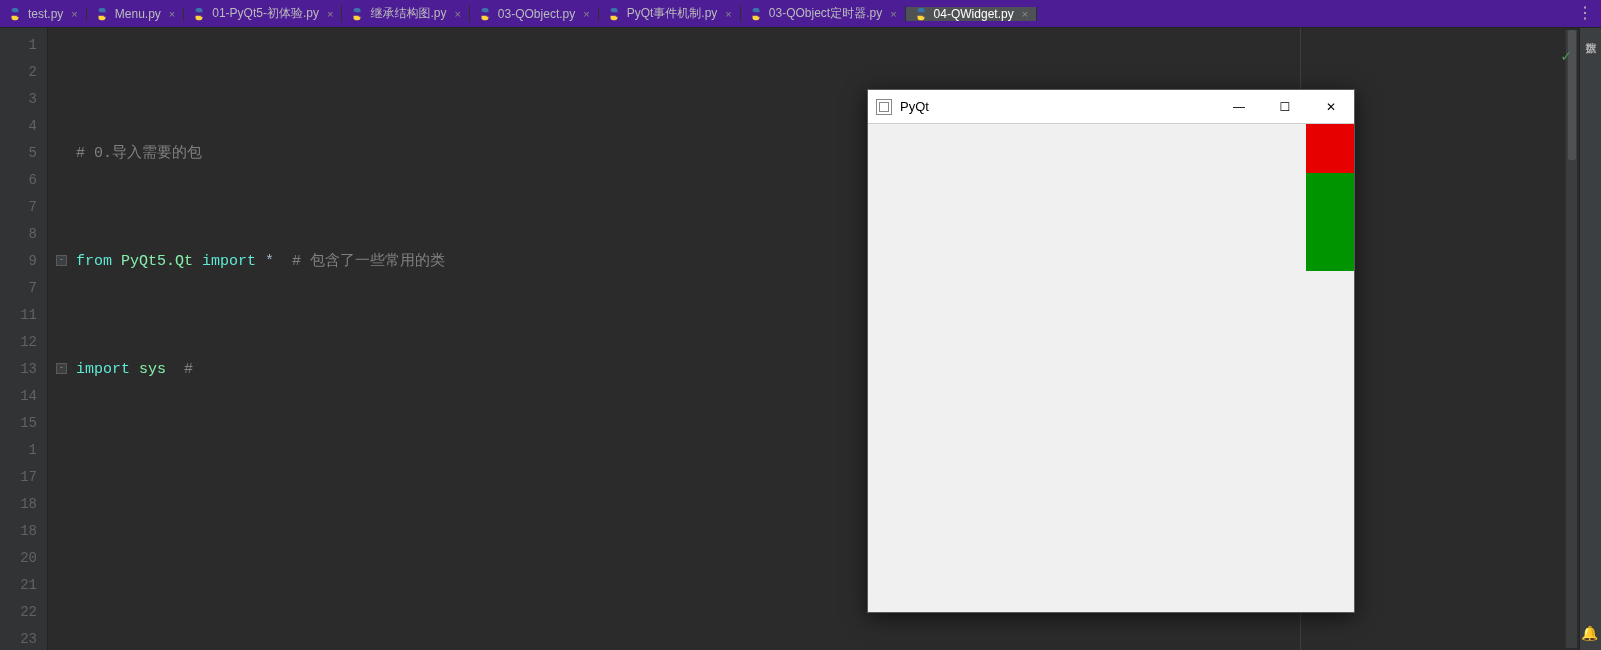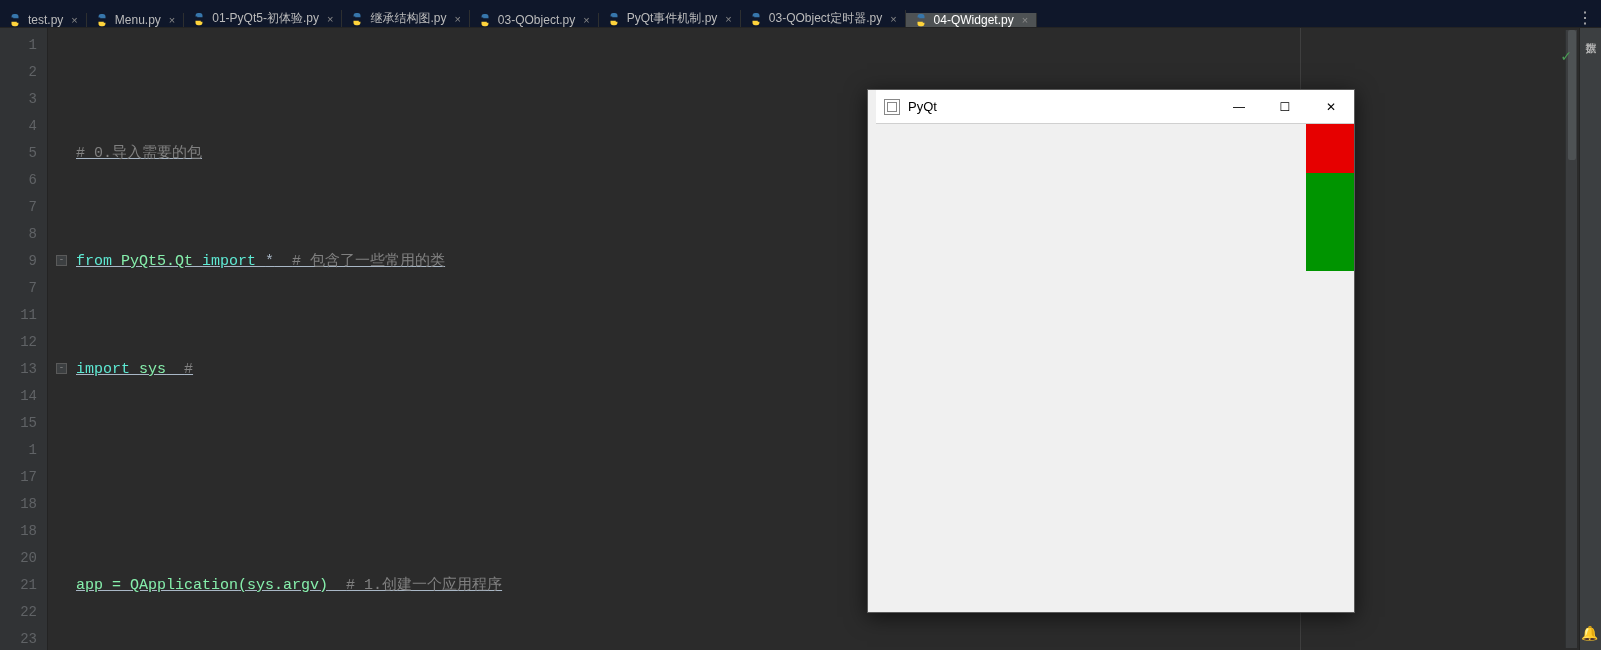--- a/index.html
+++ b/index.html
@@ -9,23 +9,23 @@
     background: #2b2b2b;
     font-family: "Consolas", "Courier New", monospace;
     font-size: 14px;
     color: #a9b7c6;
     overflow: hidden;
     position: relative;
   }
   
   .tabbar {
     display: flex;
-    align-items: flex-end;
+    align-items: center;
     height: 28px;
-    background: #0f172a;
+    background: #4c1d95;
     border-bottom: 1px solid #232323;
     width: 100%;
   }
   .tab {
     display: flex;
     align-items: center;
     padding: 0 8px;
     gap: 6px;
     color: #bbbbbb;
     font-family: "Segoe UI", Arial, sans-serif;
@@ -112,21 +112,21 @@
     user-select: none;
   }
   .code {
     flex: 1;
     padding: 4px 0 4px 28px;
     font-size: 15px;
     line-height: 27px;
     white-space: pre;
     position: relative;
   }
-  .code .line { height: 27px; position: relative; text-decoration: underline; }
+  .code .line { height: 27px; position: relative; }
   .line .fold {
     position: absolute;
     left: -20px;
     top: 7px;
     width: 11px;
     height: 11px;
     border: 1px solid #5a5a5a;
     background: #3c3f41;
     font-size: 9px;
     line-height: 9px;
@@ -191,21 +191,20 @@
     box-shadow: 0 4px 20px rgba(0,0,0,.6);
     font-family: "Segoe UI", Arial, sans-serif;
   }
   .pyqt-titlebar {
     height: 34px;
     background: #ffffff;
     border-bottom: 1px solid #d0d0d0;
     display: flex;
     align-items: center;
     padding-left: 8px;
-    margin-left: 8px;
   }
   .pyqt-titlebar .app-icon {
     width: 16px; height: 16px;
     border: 1px solid #888;
     margin-right: 8px;
     position: relative;
     background: #fff;
   }
   .pyqt-titlebar .app-icon::after {
     content: "";
@@ -375,21 +374,20 @@
     <div class="margin-line"></div>
 
     <div class="line"><span class="c-comment"># 0.导入需要的包</span></div>
 
     <div class="line"><span class="fold">-</span><span class="c-kw">from </span><span class="c-id">PyQt5.Qt </span><span class="c-kw">import </span><span class="c-op">*</span><span>  </span><span class="c-comment"># 包含了一些常用的类</span></div>
 
     <div class="line"><span class="fold">-</span><span class="c-kw">import </span><span class="c-id">sys</span><span>  </span><span class="c-comment">#</span></div>
 
     <div class="line"></div>
 
-    <div class="line"><span class="c-id">app = </span><span class="c-id">QApplication</span><span class="c-id">(sys.argv)</span><span>  </span><span class="c-comment"># 1.创建一个应用程序</span></div>
 
     
 
     
 
     
 
     
 
     

